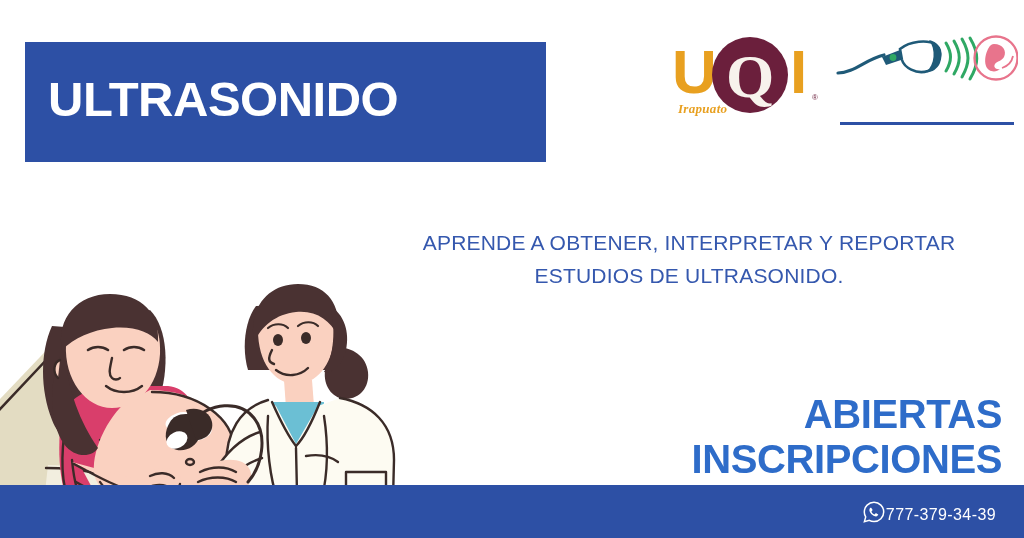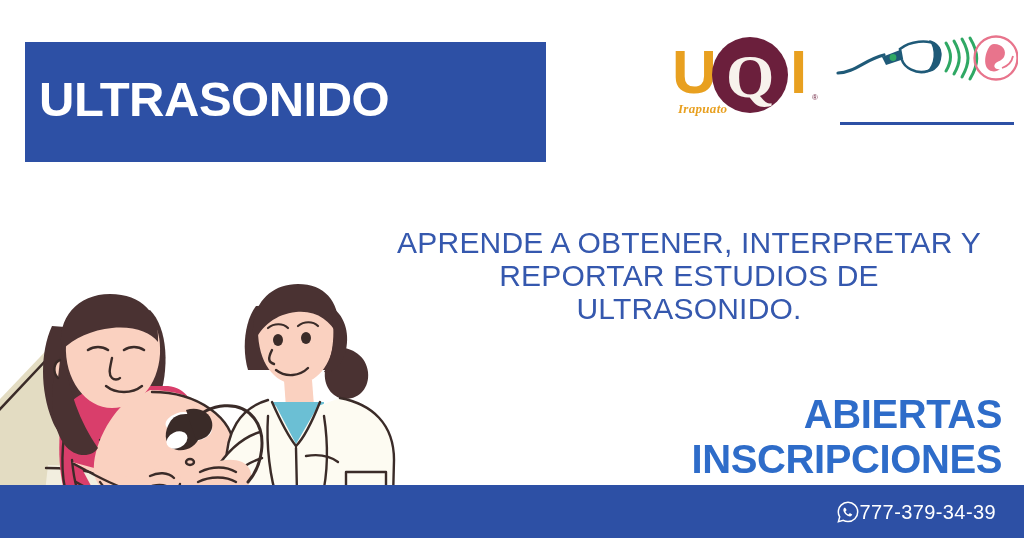--- a/index.html
+++ b/index.html
@@ -21,21 +21,21 @@
   .title-line{
     color:#ffffff;
     font-weight:bold;
     font-size:49px;
     line-height:53px;
     letter-spacing:-0.5px;
     white-space:nowrap;
     text-align:center;
     font-family:"Liberation Sans", sans-serif;
   }
-  .title-line.l1{align-self:flex-start;margin-left:0;}
+  .title-line.l1{align-self:flex-start;margin-left:9px;}
   .title-line.l2{align-self:center;}
 
   
   .logos{position:absolute;right:6px;top:33px;display:flex;align-items:flex-start;gap:14px;}
   .uqi{position:relative;width:152px;height:95px;}
   .uqi-letters{position:absolute;left:0;top:8px;width:152px;height:62px;}
   .uqi-u{
     position:absolute;left:2px;top:0;
     font-family:"Liberation Sans", sans-serif;
     font-weight:bold;font-size:62px;line-height:62px;color:#E8A020;
@@ -72,21 +72,21 @@
     font-family:"Liberation Serif", serif;
     font-weight:bold;color:#1F4D7A;font-size:14.5px;line-height:17px;
   }
   .eco-rule{position:absolute;left:4px;top:89px;width:174px;height:3px;background:#2D50A5;}
 
   
   .lead{
     position:absolute;left:384px;top:226px;width:610px;
     text-align:center;
     color:#3558AE;
-    font-size:30px;line-height:33px;font-weight:500;
+    font-size:21px;line-height:33px;font-weight:500;
     letter-spacing:0.2px;
     font-family:"Liberation Sans", sans-serif;
   }
 
   .cta{
     position:absolute;right:22px;top:392px;width:520px;
     text-align:right;
     color:#2E6CC9;
     font-weight:bold;
     font-size:40px;line-height:45px;
@@ -94,21 +94,21 @@
     font-family:"Liberation Sans", sans-serif;
   }
 
   
   .bottom-bar{
     position:absolute;left:0;top:485px;width:1024px;height:53px;background:#2D50A5;
   }
   .contact{
     position:absolute;right:28px;top:500px;
     display:flex;align-items:flex-end;
-    color:#ffffff;font-size:20px;font-weight:500;letter-spacing:0.4px;
+    color:#ffffff;font-size:16px;font-weight:500;letter-spacing:0.4px;
     font-family:"Liberation Sans", sans-serif;
   }
 
   
   .illus{position:absolute;left:0;top:210px;width:420px;height:328px;}
 </style>
 </head>
 <body>
 
 <div class="poster">

